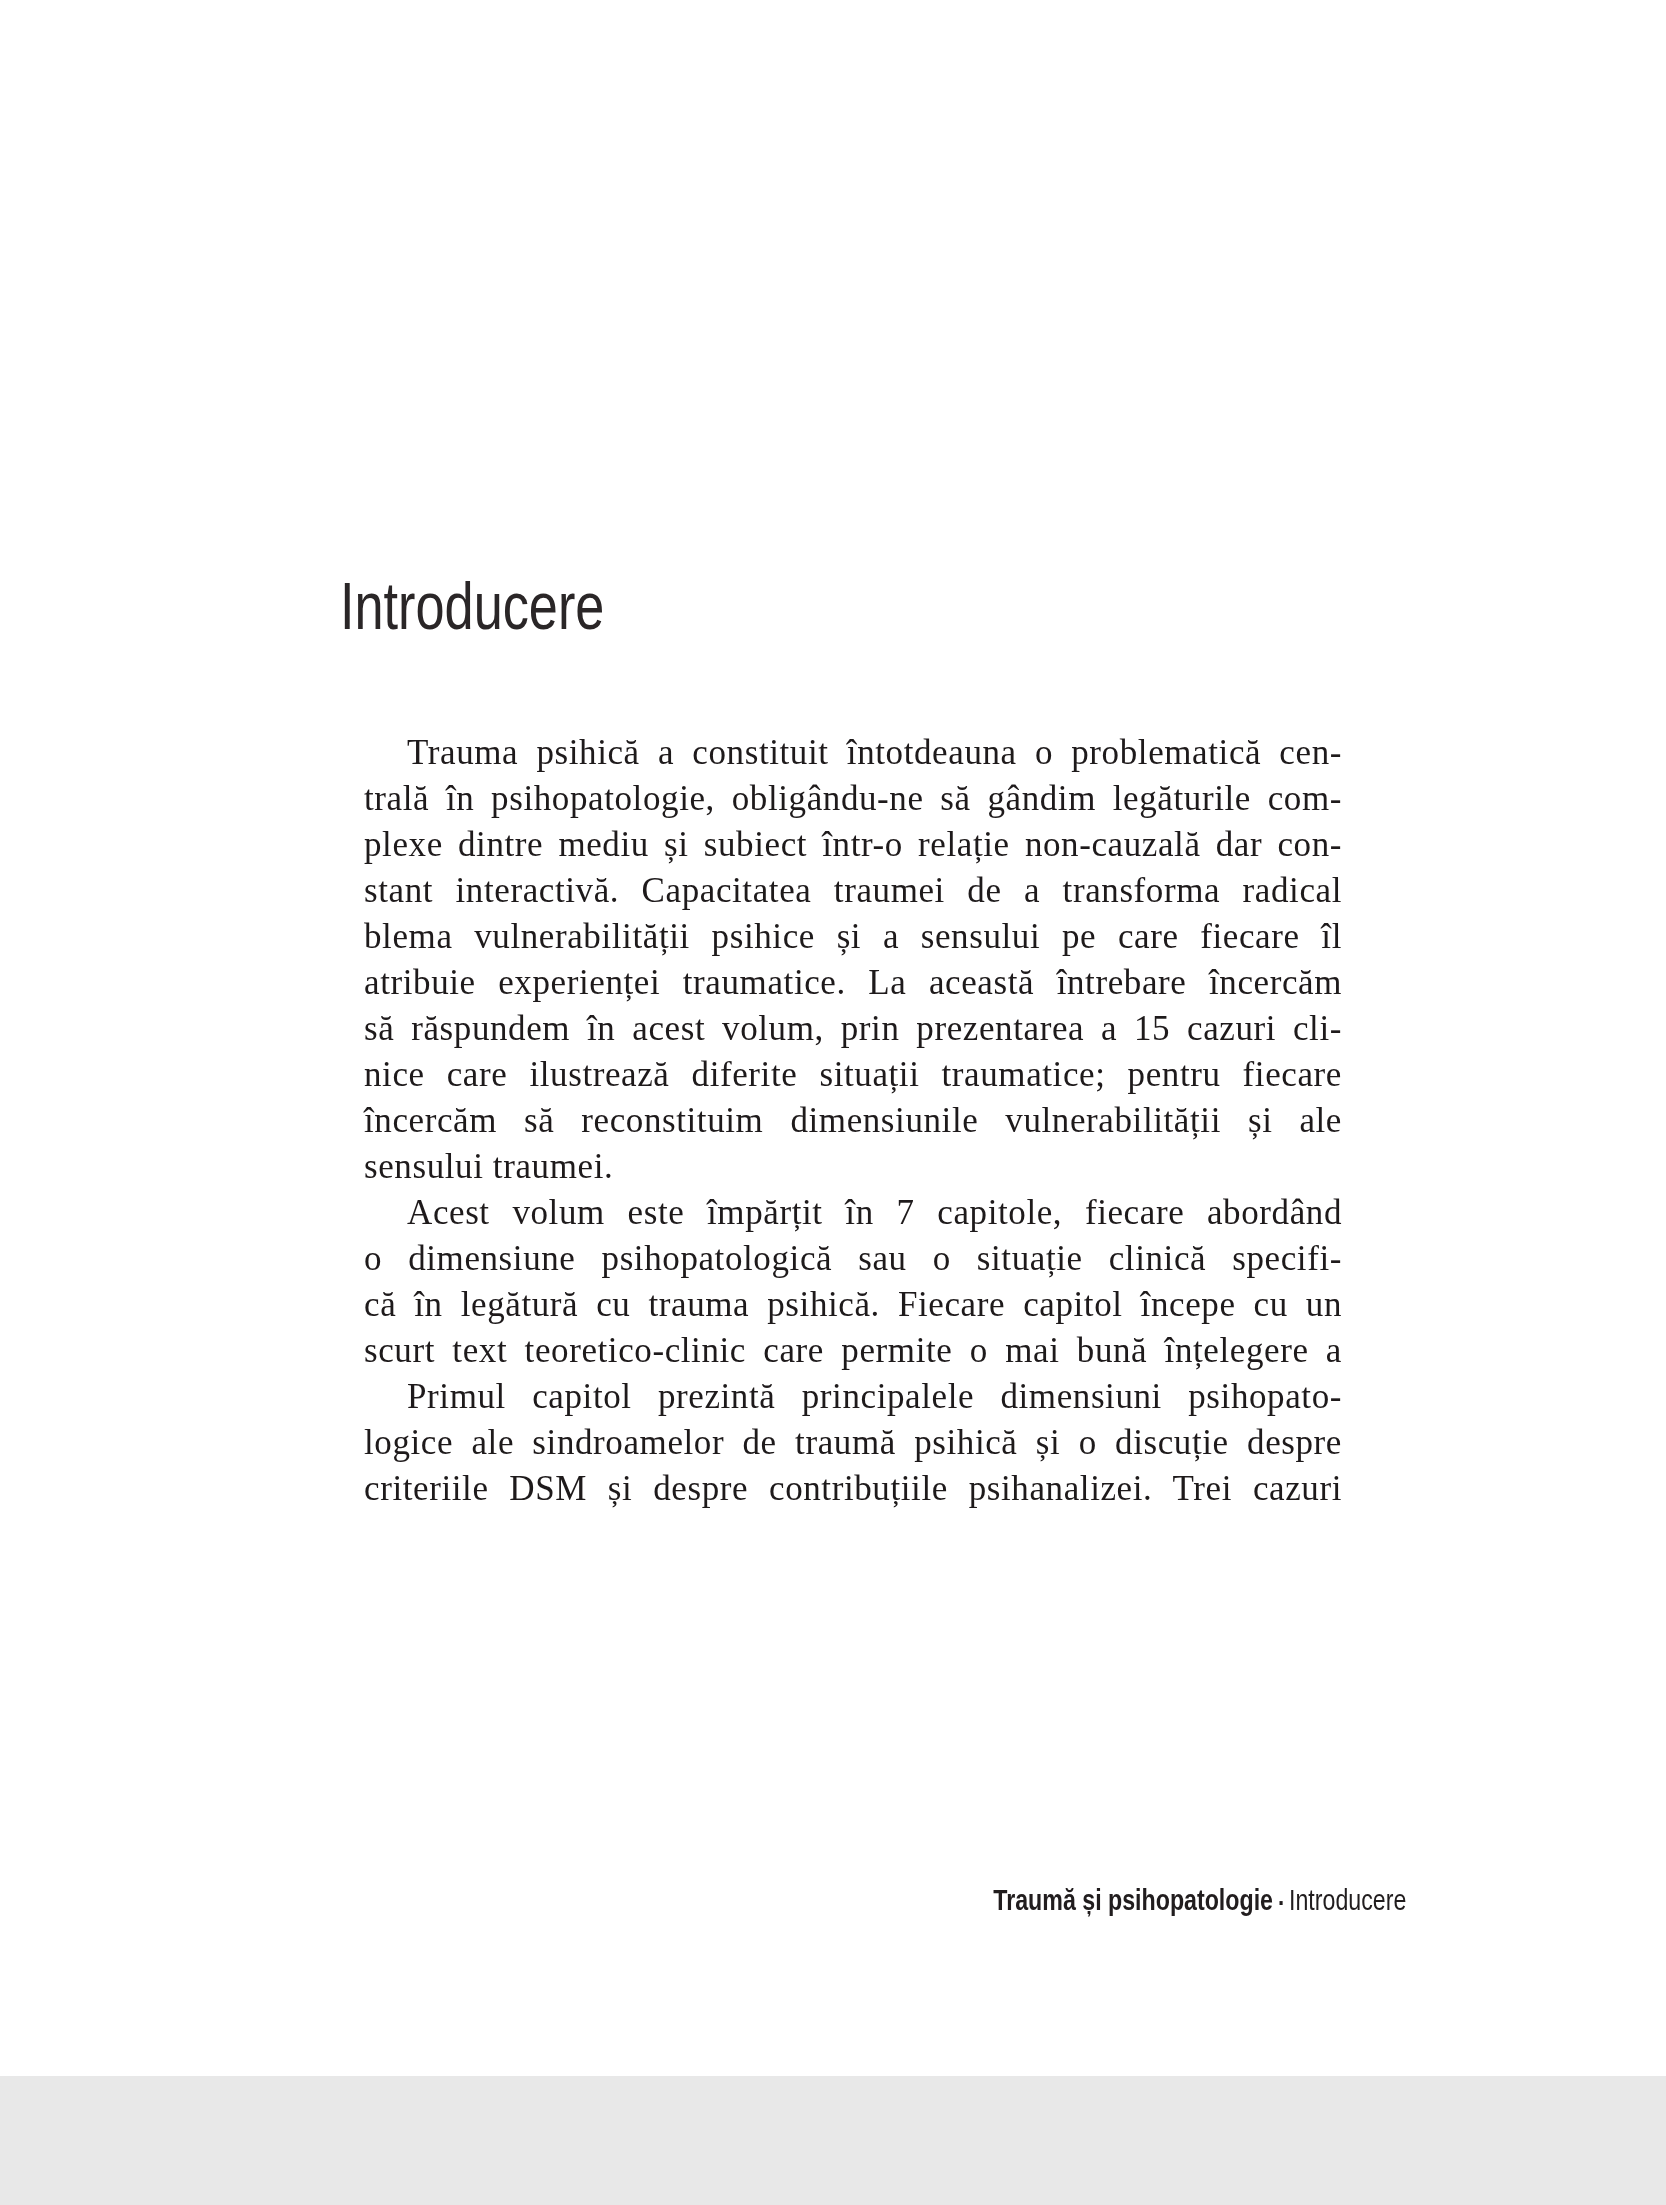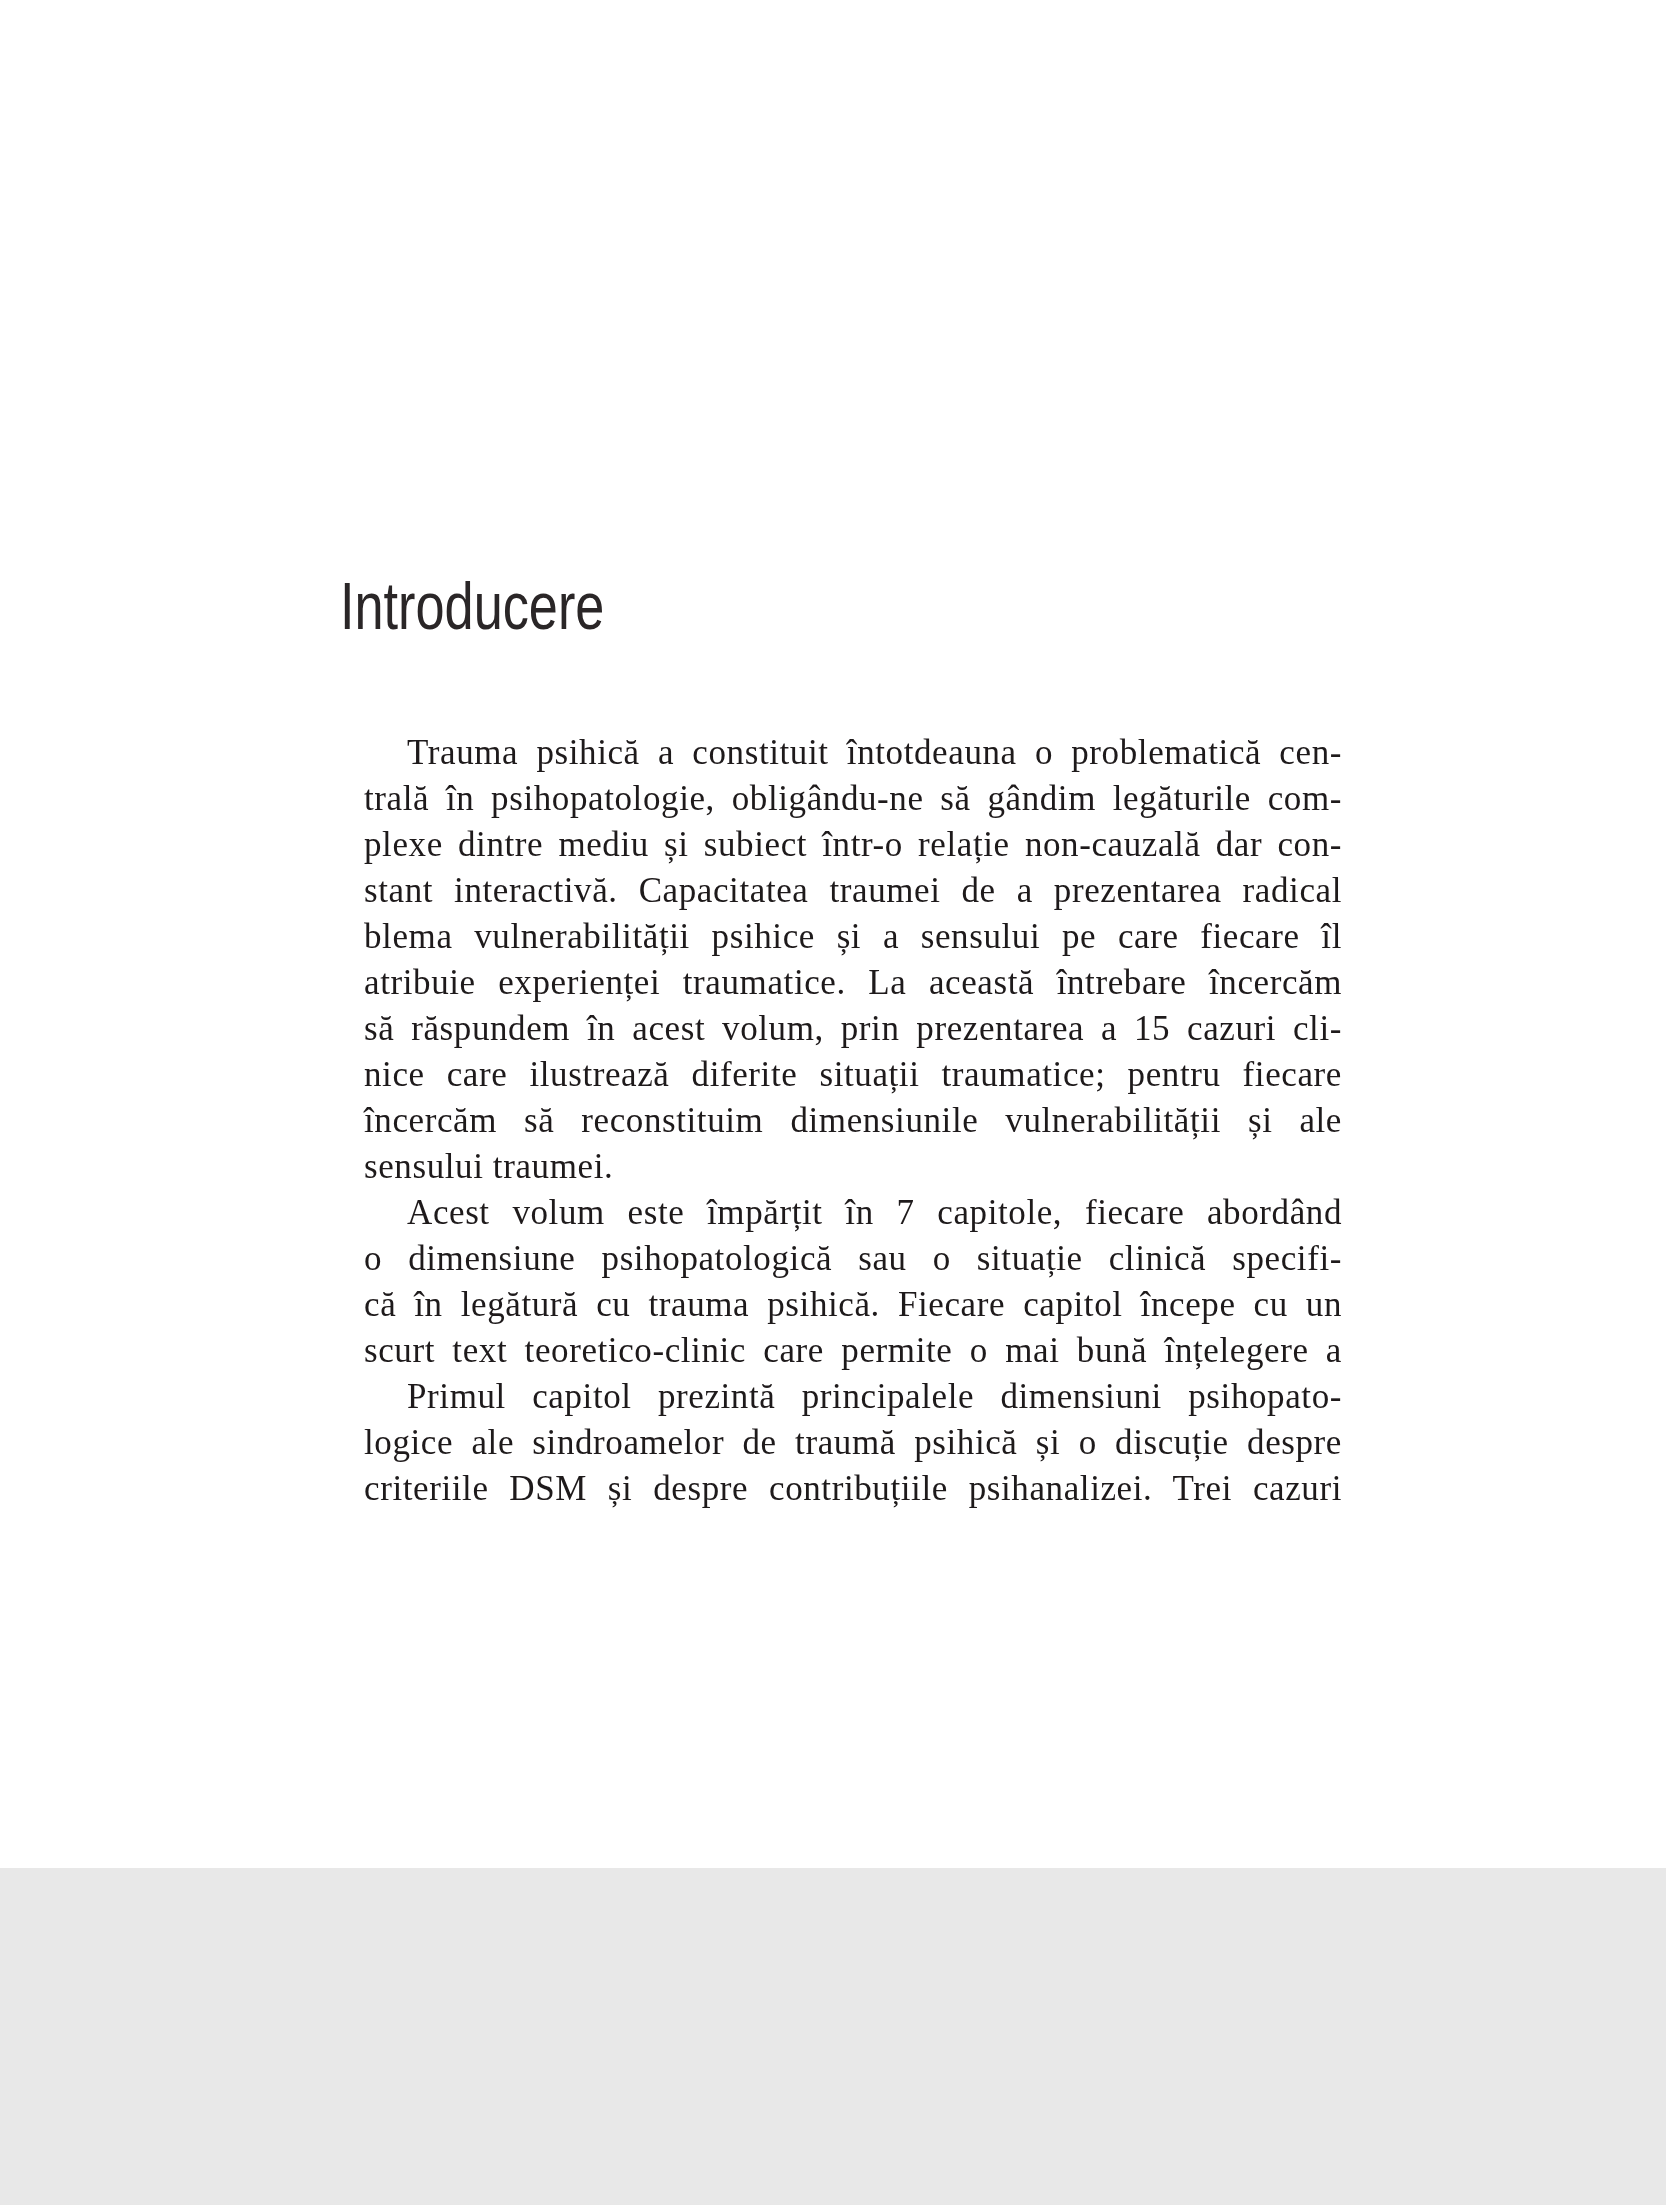--- a/index.html
+++ b/index.html
@@ -3,21 +3,21 @@
 <meta charset="utf-8">
 <style>
   html, body {
     margin: 0;
     padding: 0;
     background: #e8e8e8;
   }
   .page {
     position: relative;
     width: 1666px;
-    height: 1868px;
+    height: 2076px;
     background: #ffffff;
     font-family: "Liberation Serif", serif;
     color: #1e1a1b;
     overflow: hidden;
   }
   .chapter-title {
     position: absolute;
     left: 340px;
     top: 572px;
     margin: 0;
@@ -79,21 +79,21 @@
 <body>
 
 <div class="page">
 
   <h1 class="chapter-title">Introducere</h1>
 
   <div class="body-text">
       <div class="line indent">Trauma psihică a constituit întotdeauna o problematică cen-</div>
       <div class="line">trală în psihopatologie, obligându-ne să gândim legăturile com-</div>
       <div class="line">plexe dintre mediu și subiect într-o relație non-cauzală dar con-</div>
-      <div class="line">stant interactivă. Capacitatea traumei de a prezentarea radical</div>
+      <div class="line">stant interactivă. Capacitatea traumei de a transforma radical</div>
       <div class="line">blema vulnerabilității psihice și a sensului pe care fiecare îl</div>
       <div class="line">atribuie experienței traumatice. La această întrebare încercăm</div>
       <div class="line">să răspundem în acest volum, prin prezentarea a 15 cazuri cli-</div>
       <div class="line">nice care ilustrează diferite situații traumatice; pentru fiecare</div>
       <div class="line">încercăm să reconstituim dimensiunile vulnerabilității și ale</div>
       <div class="line para-end">sensului traumei.</div>
       <div class="line indent">Acest volum este împărțit în 7 capitole, fiecare abordând</div>
       <div class="line">o dimensiune psihopatologică sau o situație clinică specifi-</div>
       <div class="line">că în legătură cu trauma psihică. Fiecare capitol începe cu un</div>
       <div class="line">scurt text teoretico-clinic care permite o mai bună înțelegere a</div>

